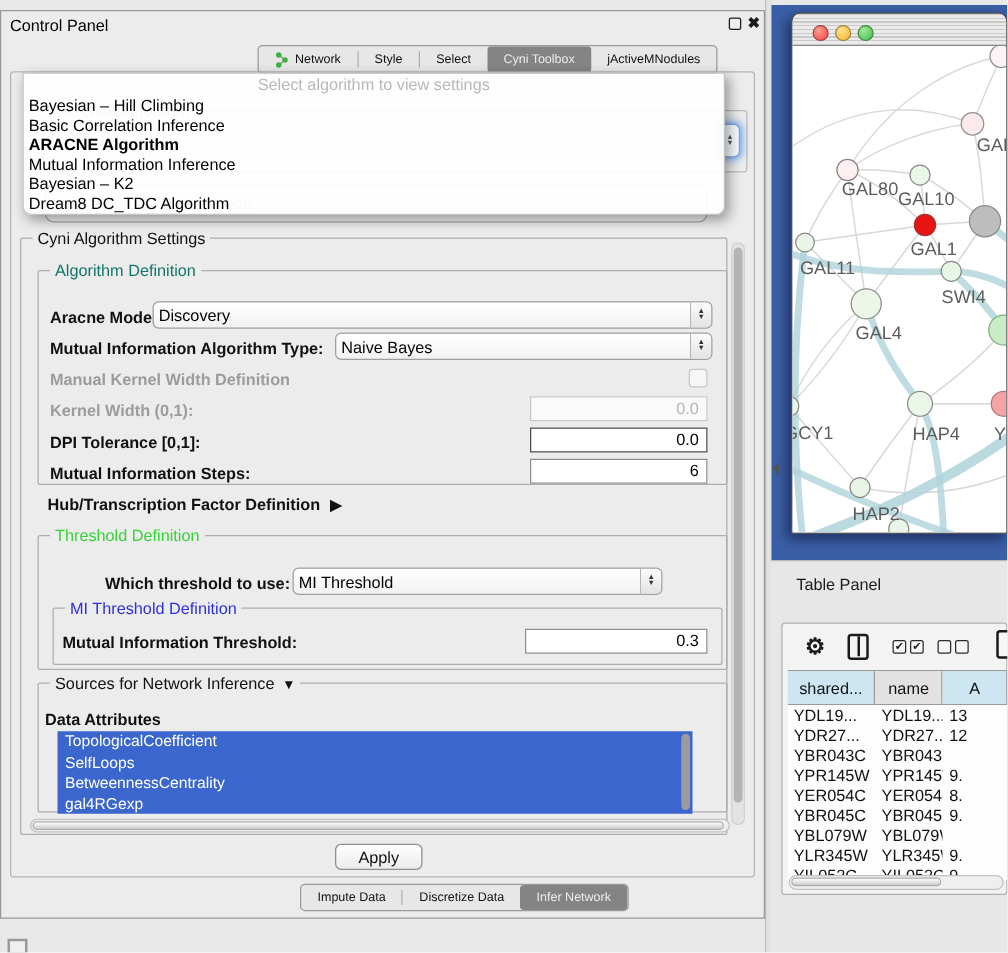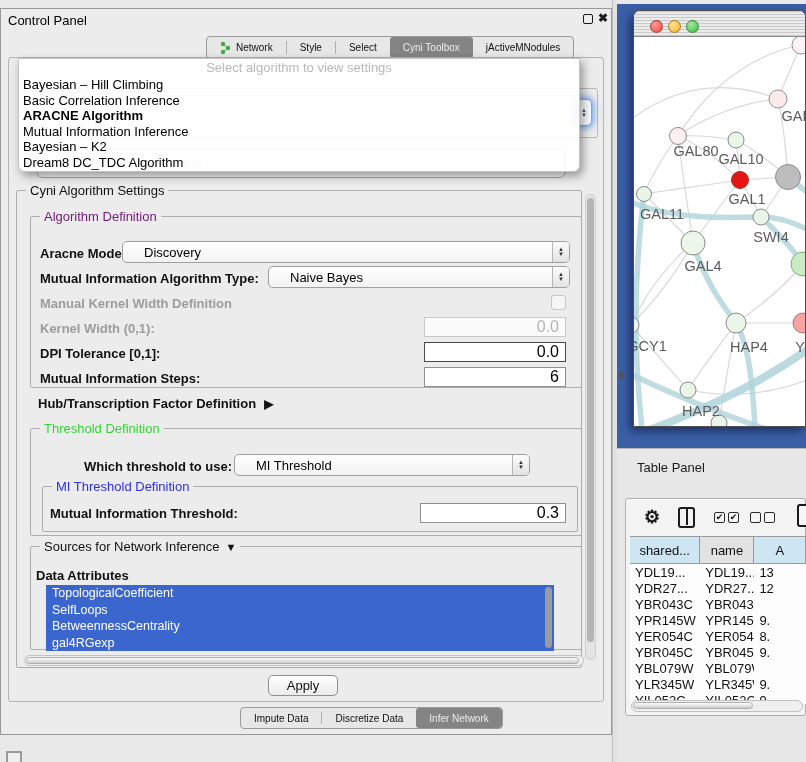--- a/index.html
+++ b/index.html
@@ -55,28 +55,28 @@
   .popup-item.bold { font-weight:bold; }
 
   
   .fieldset { position:absolute; border:1px solid #adadad; border-radius:2px; }
   .legend { position:absolute; top:-8px; left:9px; background:#ececec; padding:0 4px; font-size:13px; white-space:nowrap; }
   .lbl  { position:absolute; font-size:13px; font-weight:bold; color:#111; white-space:nowrap; }
   .lbl.dis { color:#9c9c9c; }
 
   .combo { position:absolute; height:22px; border:1px solid #9f9f9f; border-radius:5px;
     background:linear-gradient(#ffffff,#f2f2f2); display:flex; align-items:center;
-    font-size:13px; padding-left:21px; color:#000; }
+    font-size:13px; padding-left:4px; color:#000; }
   .stepper { margin-left:auto; width:17px; align-self:stretch; border-left:1px solid #b5b5b5;
     display:flex; flex-direction:column; align-items:center; justify-content:center;
     font-size:6px; line-height:5px; color:#333; background:linear-gradient(#fcfcfc,#e2e2e2);
     border-radius:0 4px 4px 0; }
 
   .numfield { position:absolute; height:20px; background:#fff; border:1px solid #4a4a4a;
-    font-size:16px; text-align:right; padding:0 6px; line-height:18px; color:#000; }
+    font-size:13px; text-align:right; padding:0 6px; line-height:18px; color:#000; }
   .numfield.dis { border:1px solid #c9c9c9; background:#fafafa; color:#b3b3b3; }
   .numfield.plain { border:1px solid #8f8f8f; }
 
   #manual-kernel-cb { left:551px; top:295px; width:15px; height:15px; border:1px solid #c6c6c6;
     border-radius:3px; background:#f6f6f6; }
 
   #hub-label { left:38px; top:396px; font-size:13px; font-weight:bold; }
   #hub-arrow { font-size:12px; margin-left:8px; }
 
   #sources-triangle { font-size:11px; margin-left:6px; color:#111; }
@@ -198,21 +198,21 @@
         <div class="popup-item">Bayesian – K2</div>
         <div class="popup-item">Dream8 DC_TDC Algorithm</div>
       </div>
   </div>
 
   <div class="fieldset" style="left:16px;top:190px;width:566px;height:478px;">
     <span class="legend" style="color:#111;">Cyni Algorithm Settings</span>
   </div>
 
   <div class="fieldset" style="left:30px;top:216px;width:552px;height:172px;">
-    <span class="legend" style="color:#701a75;">Algorithm Definition</span>
+    <span class="legend" style="color:#0f766e;">Algorithm Definition</span>
   </div>
   <span class="lbl" style="left:40px;top:246px;">Aracne Mode:</span>
   <div class="combo" style="left:122px;top:241px;width:448px;">
     <span>Discovery</span>
     <span class="stepper">
         <span>▲</span>
         <span>▼</span>
       </span>
   </div>
   <span class="lbl" style="left:40px;top:271px;">Mutual Information Algorithm Type:</span>

